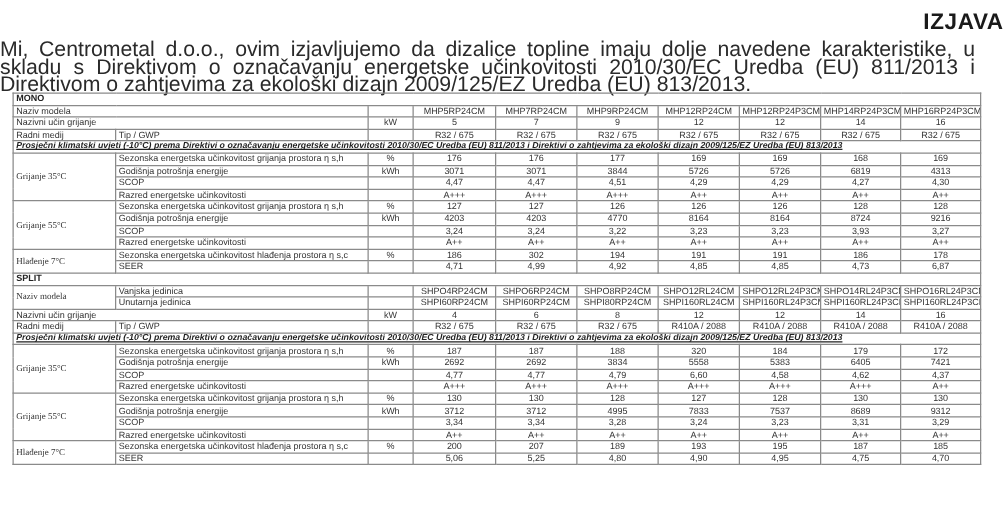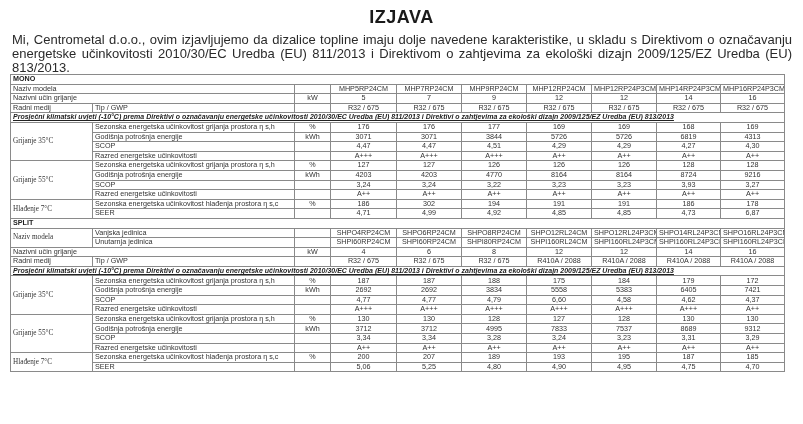--- a/index.html
+++ b/index.html
@@ -1,19 +1,19 @@
 <!DOCTYPE html>
 <html><head>
 <meta charset="utf-8">
 <style>
   * { box-sizing: border-box; margin: 0; padding: 0; }
   html, body { width: 803px; height: 424px; background: #ffffff; overflow: hidden; }
   body { font-family: "Liberation Sans", sans-serif; color: #222; position: relative; }
-  .title { position: absolute; top: 7px; left: 0; width: 803px; text-align: center; font-size: 18px; font-weight: bold; letter-spacing: 0.5px; color: #1a1a1a; }
-  .intro { position: absolute; top: 33px; left: 12px; width: 780px; font-size: 13px; line-height: 14px; color: #2a2a2a; text-align: justify; }
+  .title { position: absolute; top: 7px; left: 0; width: 803px; text-align: right; font-size: 18px; font-weight: bold; letter-spacing: 0.5px; color: #1a1a1a; }
+  .intro { position: absolute; top: 33px; left: 0; width: 780px; font-size: 17px; line-height: 14px; color: #2a2a2a; text-align: justify; }
   table.spec { position: absolute; top: 74px; left: 10px; width: 774px; border-collapse: collapse; table-layout: fixed; font-size: 7.2px; color: #333; }
   table.spec td { border: 1px solid #8a8a8a; height: 9.6px; line-height: 8.4px; padding: 0 2px; white-space: nowrap; overflow: hidden; }
   table.spec td.c { text-align: center; }
   td.section { font-weight: bold; color: #222; }
   td.conds { font-weight: bold; font-style: italic; text-decoration: underline; color: #222; font-size: 7px; }
   td.group { vertical-align: middle; font-family: Liberation Serif, serif; }
   tr.thick-top td { border-top: 1.6px solid #333; }
   table.spec { border: 1.6px solid #333; }
 </style>
 </head>
@@ -241,21 +241,21 @@
       <tr>
         <td class="conds" colspan="10">Prosječni klimatski uvjeti (-10°C) prema Direktivi o označavanju energetske učinkovitosti 2010/30/EC Uredba (EU) 811/2013 i Direktivi o zahtjevima za ekološki dizajn 2009/125/EZ Uredba (EU) 813/2013</td>
       </tr>
       <tr class="thick-top">
         <td class="group" rowspan="4">Grijanje 35°C</td>
         <td>Sezonska energetska učinkovitost grijanja prostora η s,h</td>
         <td class="c">%</td>
         <td class="c">187</td>
         <td class="c">187</td>
         <td class="c">188</td>
-        <td class="c">175</td>
+        <td class="c">320</td>
         <td class="c">184</td>
         <td class="c">179</td>
         <td class="c">172</td>
       </tr>
       <tr>
         <td>Godišnja potrošnja energije</td>
         <td class="c">kWh</td>
         <td class="c">2692</td>
         <td class="c">2692</td>
         <td class="c">3834</td>

